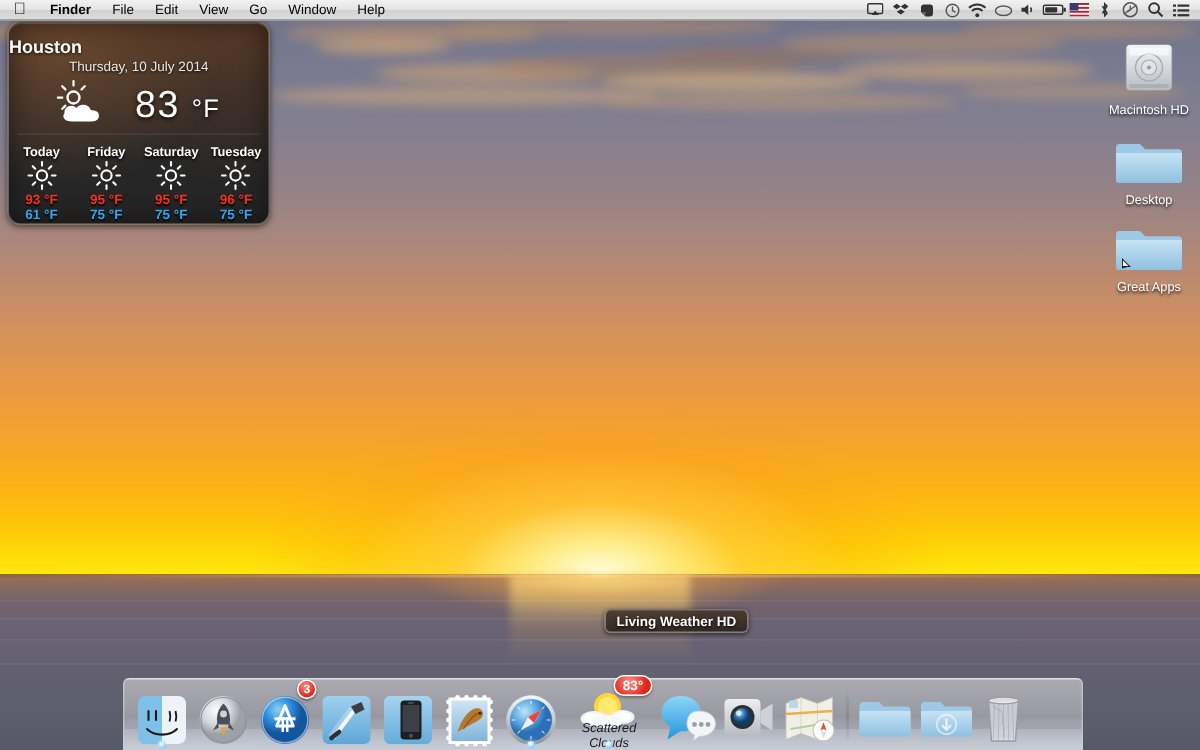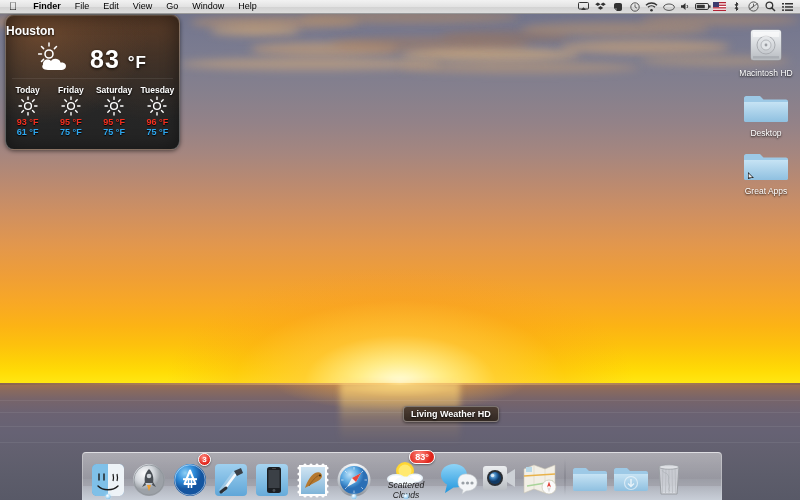--- a/index.html
+++ b/index.html
@@ -115,21 +115,21 @@
     text-shadow:0 1px 2px rgba(0,0,0,0.9);
   }
   .ww-date {
     text-align:center; font-size:9px; margin-top:1px; color:#e8e8e8;
     text-shadow:0 1px 2px rgba(0,0,0,0.9);
   }
   .ww-current {
     display:flex; align-items:center; justify-content:center; gap:14px;
     margin-top:4px; height:34px;
   }
-  .ww-temp { font-size:25px; font-weight:bold; letter-spacing:1px;
+  .ww-temp { font-size:25px; font-weight:normal; letter-spacing:1px;
     text-shadow:0 1px 3px rgba(0,0,0,0.9); }
   .ww-temp .deg { font-size:17px; }
   .ww-days {
     display:flex; margin-top:6px;
   }
   .ww-day { flex:1; text-align:center; }
   .ww-day-name { font-size:8.5px; font-weight:bold; text-shadow:0 1px 2px #000; }
   .ww-day-icon { height:22px; display:flex; align-items:center; justify-content:center; }
   .ww-hi { font-size:9px; font-weight:bold; color:#f5301f; text-shadow:0 1px 1px #000; }
   .ww-lo { font-size:9px; font-weight:bold; color:#2ea8f0; text-shadow:0 1px 1px #000; }
@@ -335,20 +335,21 @@
           <rect x="3" y="4.2" width="8" height="1.5" fill="#333"></rect>
           <rect x="0" y="7.4" width="2" height="1.5" fill="#333"></rect>
           <rect x="3" y="7.4" width="8" height="1.5" fill="#333"></rect>
         </svg>
     </div>
   </div>
 </div>
 
 <div id="weather-widget">
   <div class="ww-city">Houston</div>
+  <div class="ww-date">Thursday, 10 July 2014</div>
   <div class="ww-current">
     <div>
       <svg width="38" height="30" viewBox="0 0 38 30">
         <g stroke="#ffffff" stroke-width="1.5" stroke-linecap="round">
           <line x1="11" y1="1" x2="11" y2="4"></line>
           <line x1="3.5" y1="4.5" x2="5.6" y2="6.6"></line>
           <line x1="0.5" y1="12" x2="3.5" y2="12"></line>
           <line x1="18.5" y1="4.5" x2="16.4" y2="6.6"></line>
           <line x1="3.5" y1="19.5" x2="5.6" y2="17.4"></line>
         </g>

